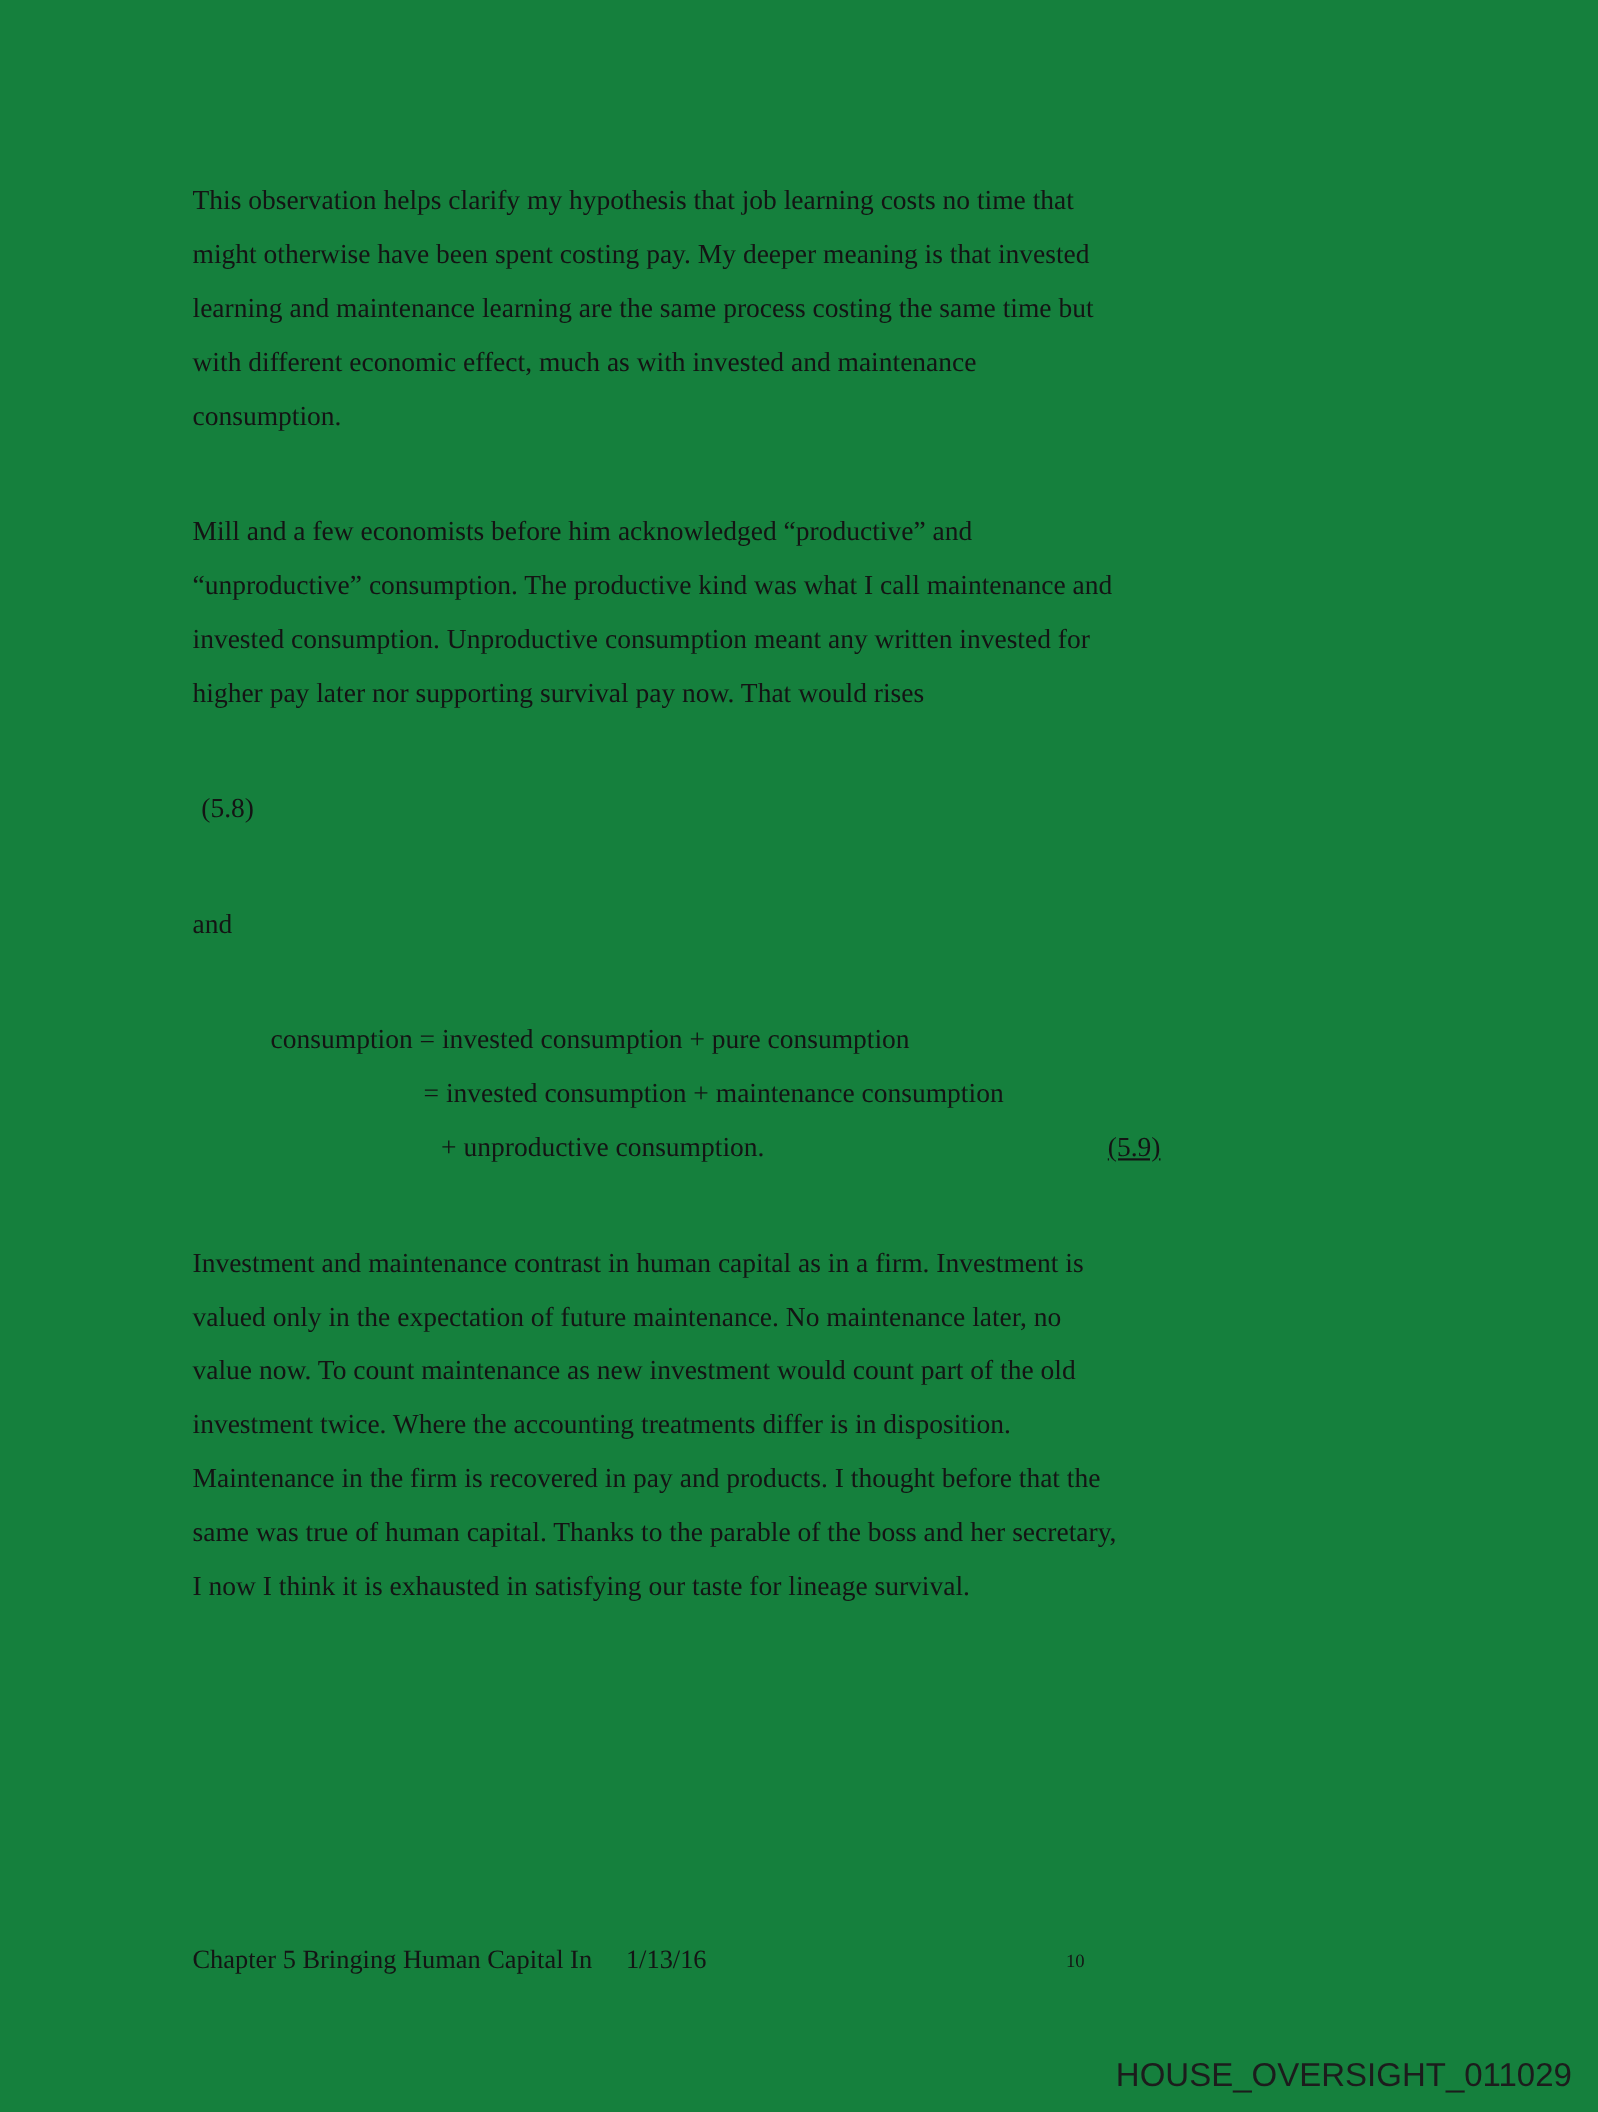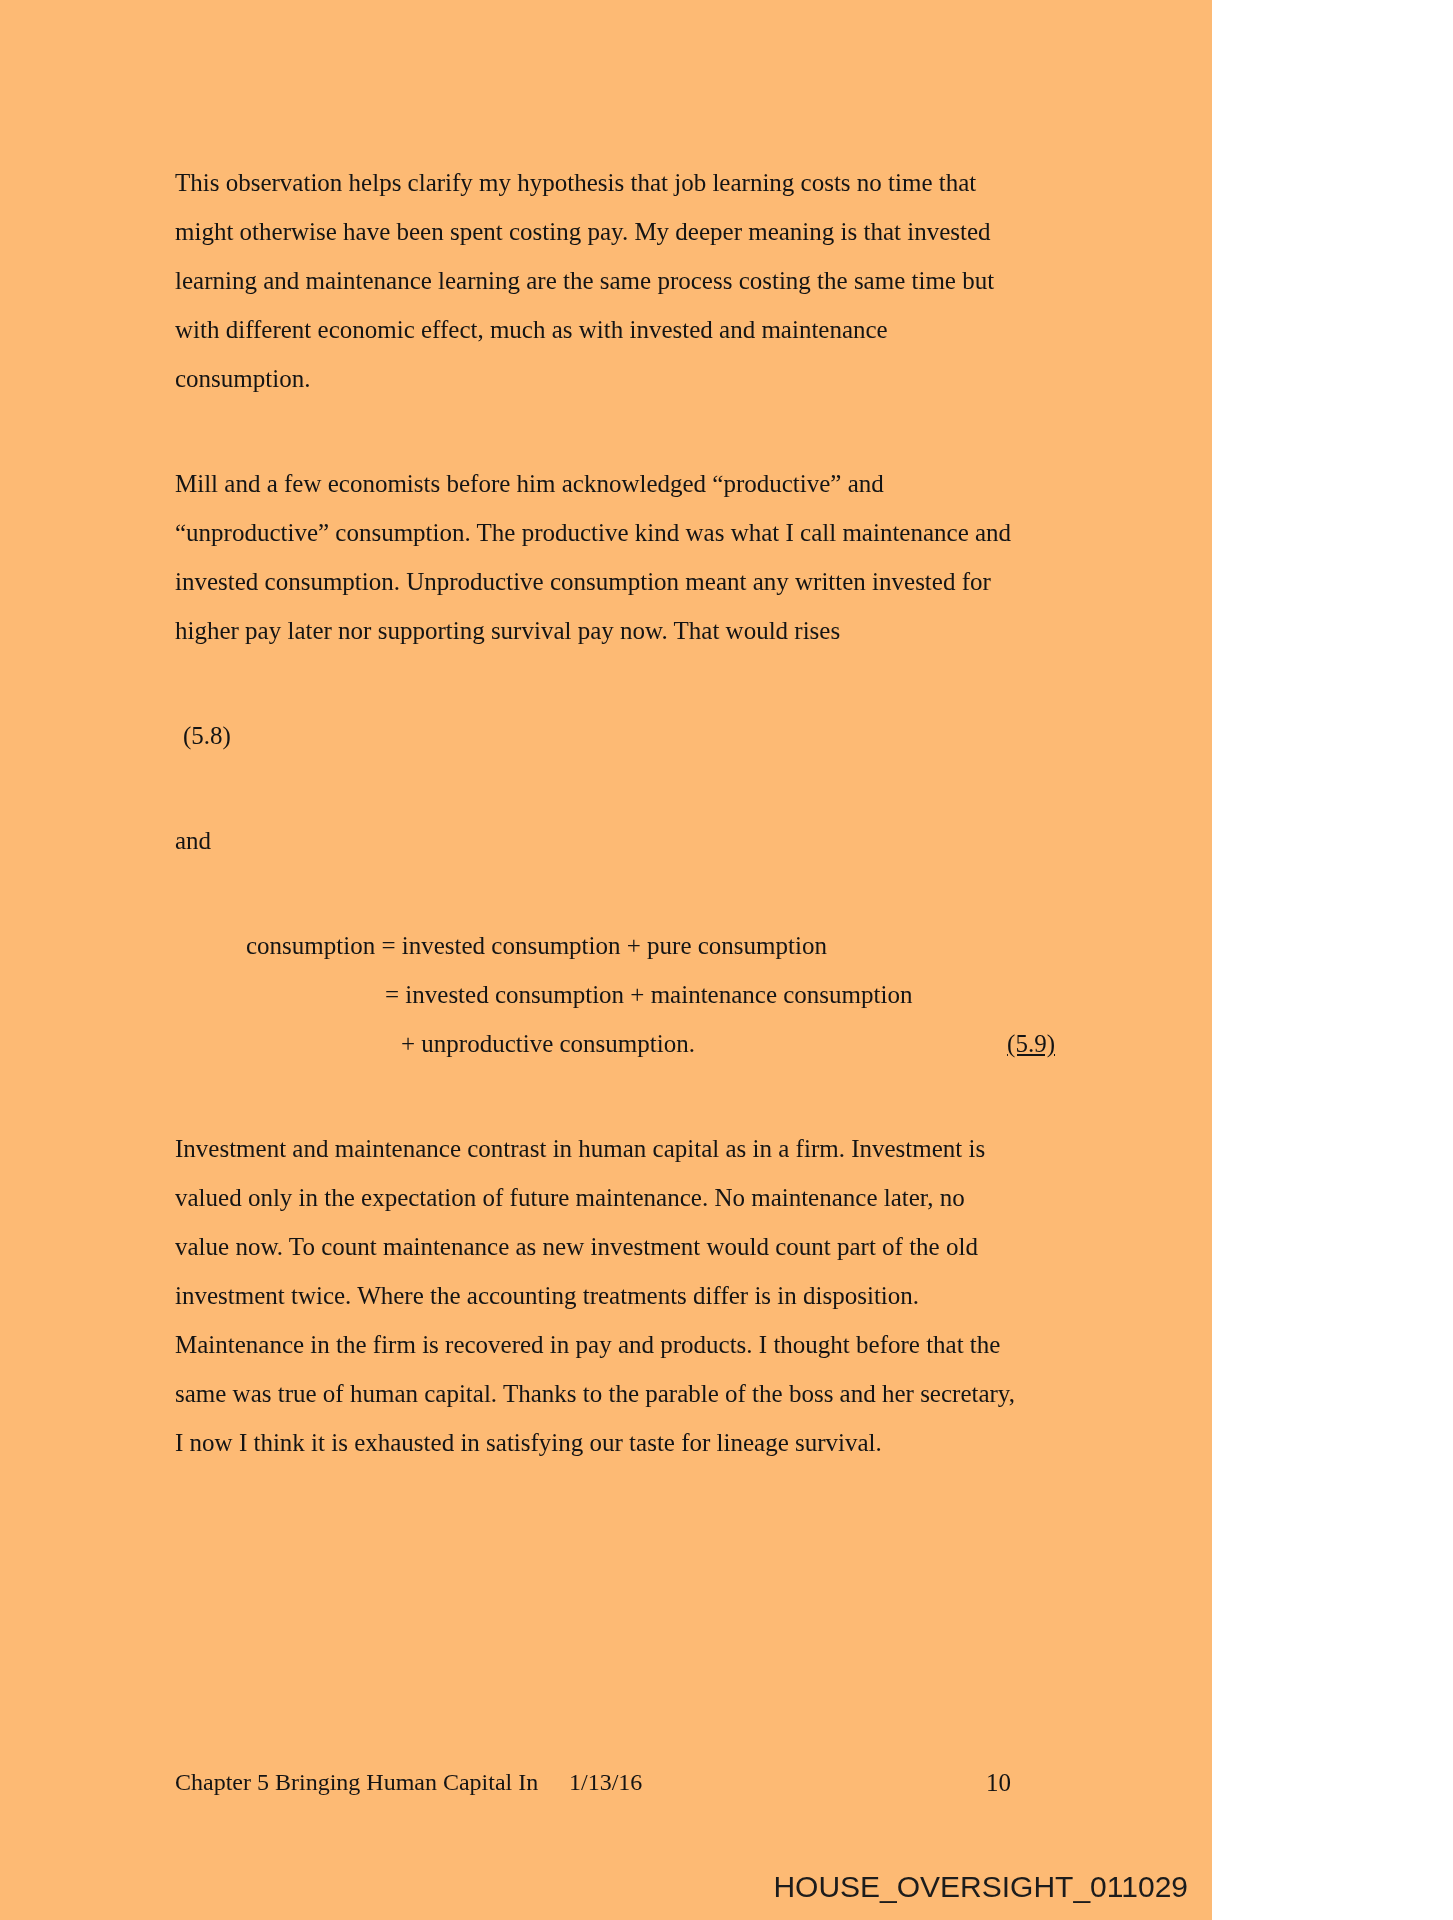--- a/index.html
+++ b/index.html
@@ -2,23 +2,23 @@
 <html><head>
 <meta charset="utf-8">
 <style>
   html, body {
     margin: 0;
     padding: 0;
     background: #ffffff;
   }
   .page {
     position: relative;
-    width: 1212px;
+    width: 1453px;
     height: 1920px;
-    background: #fdba74;
+    background: #15803d;
     overflow: hidden;
     font-family: "Liberation Serif", "DejaVu Serif", serif;
     color: #141414;
   }
   .content {
     position: absolute;
     top: 158px;
     left: 175px;
     width: 1100px;
   }
@@ -64,21 +64,21 @@
   }
   .footer .f-item {
     position: absolute;
     top: 0;
     font-size: 24px;
     line-height: 49px;
     white-space: nowrap;
   }
   .footer .f-chapter { left: 0; }
   .footer .f-date   { left: 394px; font-family: Liberation Serif, serif; }
-  .footer .f-page   { left: 811px; font-size: 25px; }
+  .footer .f-page   { left: 794px; font-size: 17px; }
   .stamp {
     position: absolute;
     right: 24px;
     bottom: 16px;
     font-family: "Liberation Sans", "DejaVu Sans", sans-serif;
     font-size: 30px;
     color: #1c1c1c;
     white-space: nowrap;
   }
 </style>

